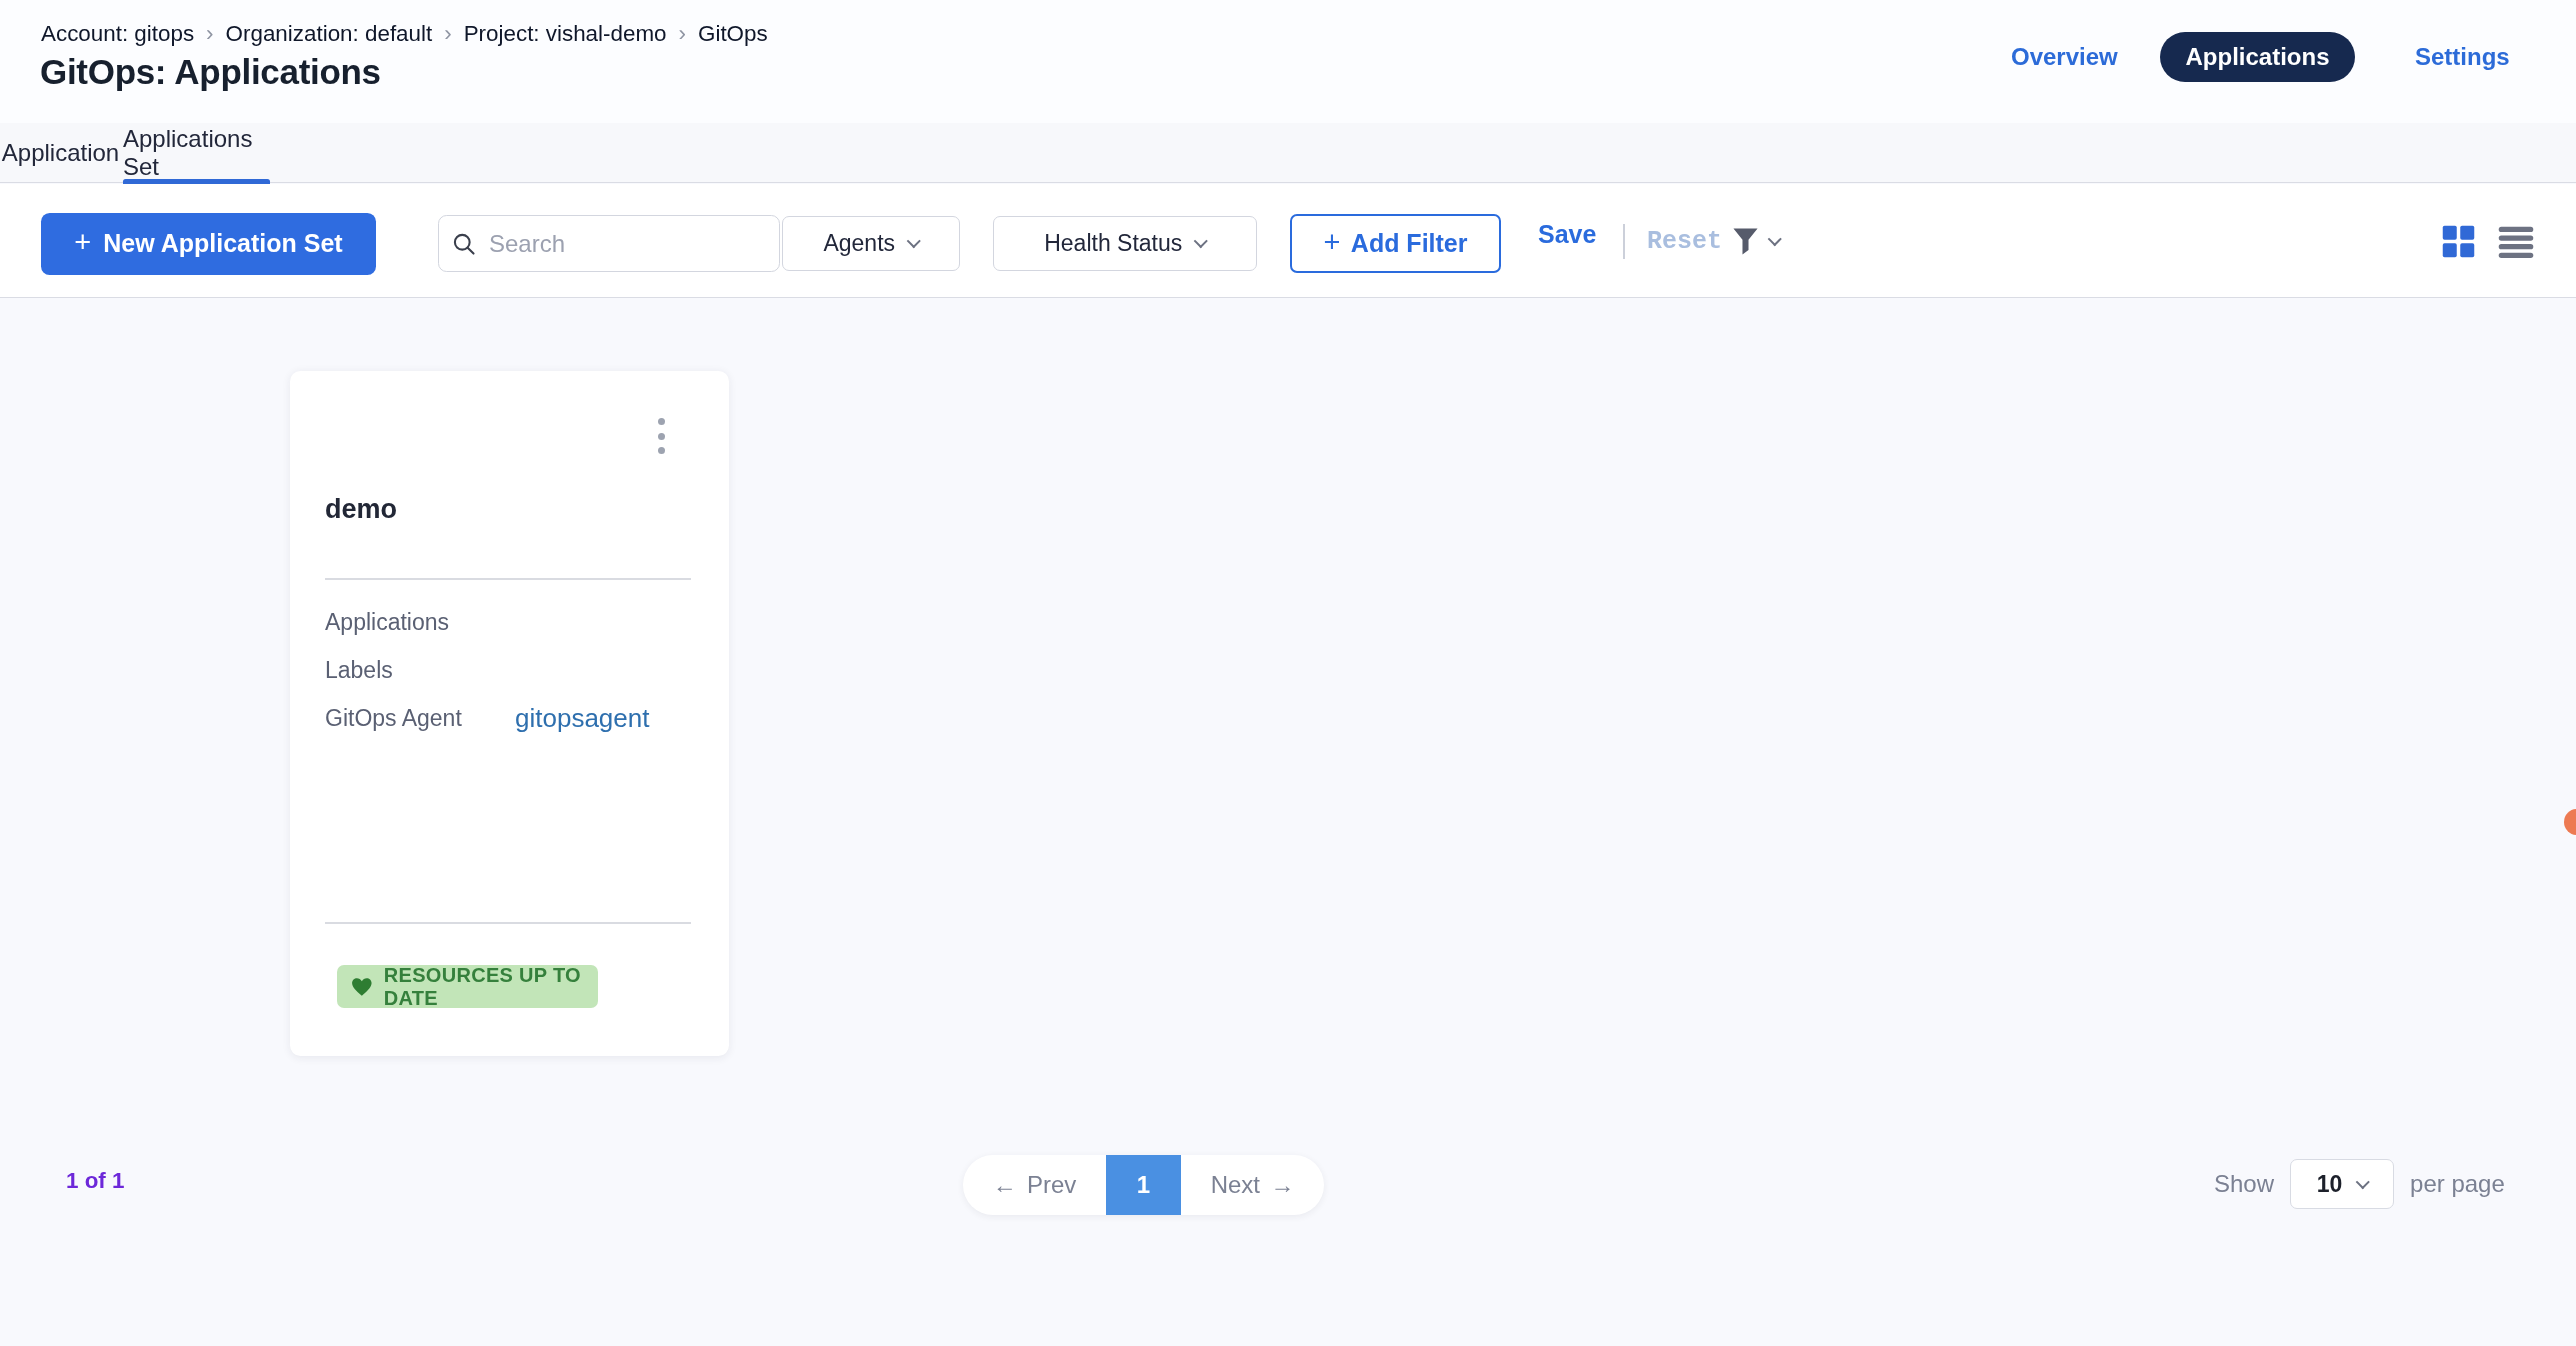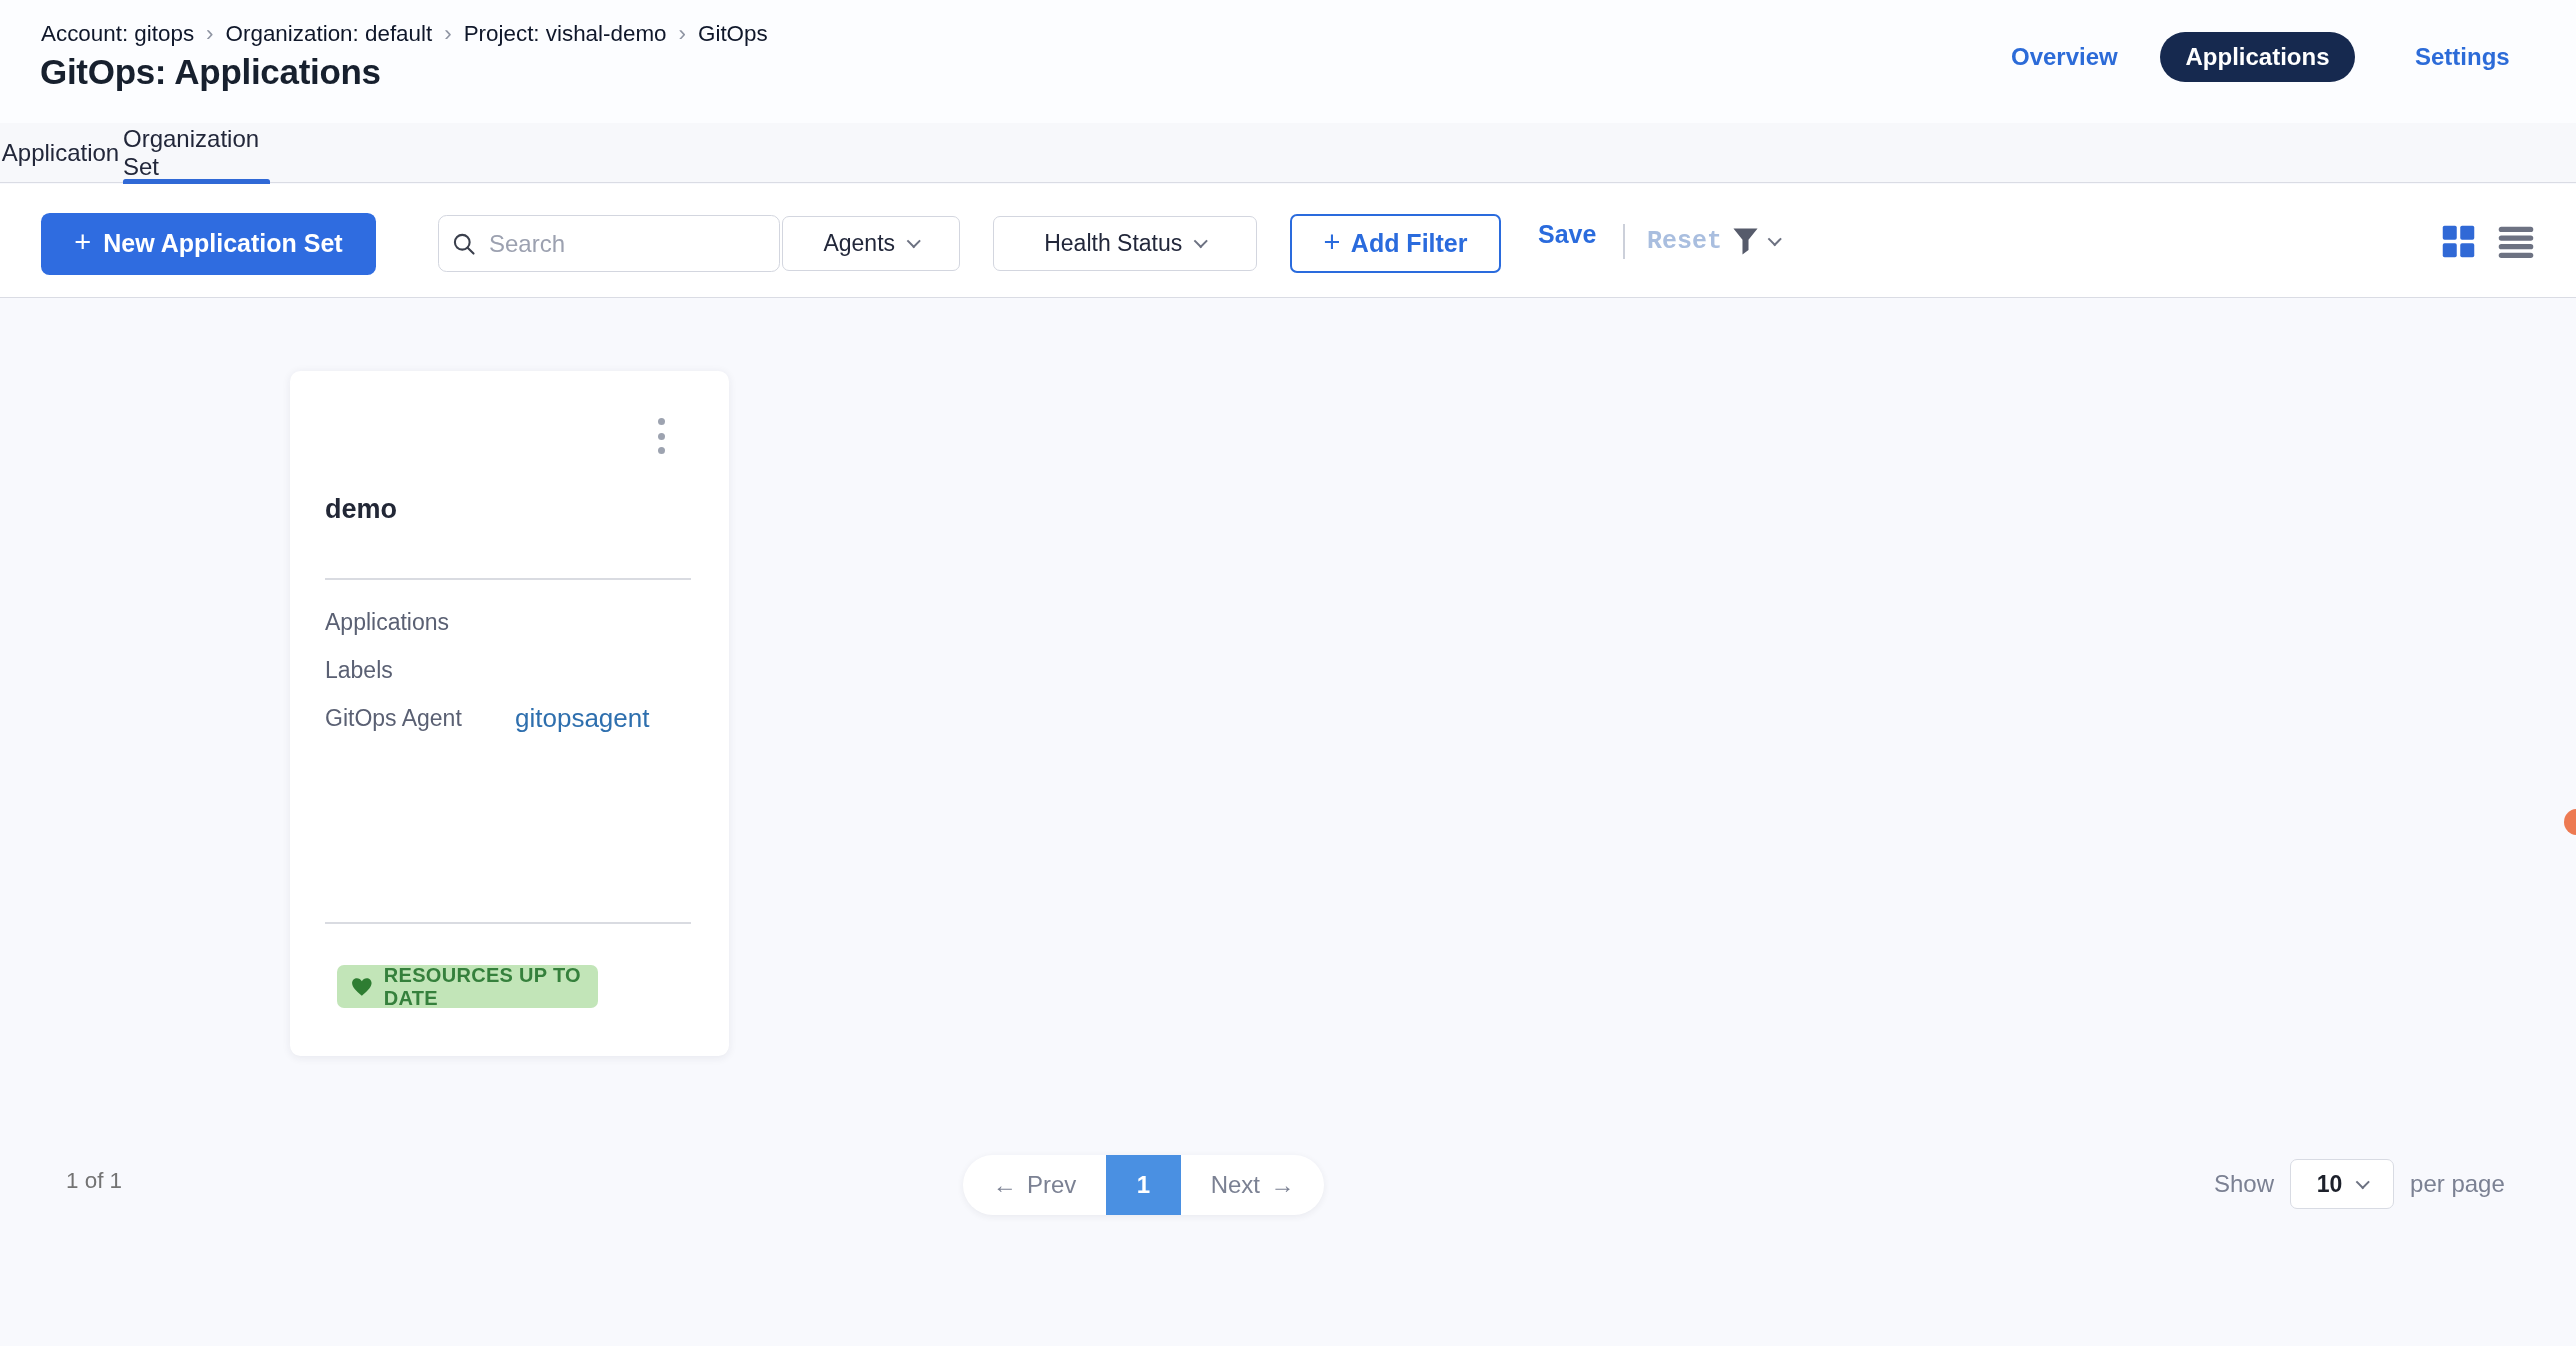--- a/index.html
+++ b/index.html
@@ -70,21 +70,21 @@
   .field-link { font-size:26px; color:#2e6fae; margin-left:35px; cursor:pointer; }
   .status-badge { position:absolute; left:35px; top:594px; width:261px; height:43px; border-radius:7px; background:#c2e5b8; display:flex; align-items:center; padding-left:14px; gap:11.2px;margin-left:12px; }
   .status-badge .label { font-size:20px; font-weight:700; color:#35803c; letter-spacing:0.3px; }
 
   
   .pager { position:absolute; left:963px; top:857px; width:361px; height:60px; background:#ffffff; border-radius:30px; box-shadow:0 1.7px 7px rgba(40,41,61,0.07); display:flex; align-items:stretch; overflow:hidden; }
   .pager .pg-btn { flex:1; display:flex; align-items:center; justify-content:center; gap:10.4px; font-size:24px; font-weight:500; color:#7b8193; cursor:pointer; }
   .pager .pg-active { width:75px; flex:none; background:#4a90e2; color:#ffffff; font-size:24px; font-weight:600; display:flex; align-items:center; justify-content:center; cursor:pointer; }
   .pg-arrow { font-size:24px; }
 
-  .page-summary { position:absolute; left:66px; top:870px; font-size:22.4px; font-weight:400; color:#737373; }
+  .page-summary { position:absolute; left:66px; top:870px; font-size:22.4px; font-weight:700; color:#6d28d9; }
 
   .show-group { position:absolute; left:2214px; top:861px; height:50px; display:flex; align-items:center; gap:16px; }
   .show-label, .perpage-label { font-size:24px; color:#7b8193; }
   .pagesize-select { width:104px; height:50px; border:1.7px solid #d8dbe3; border-radius:7px; background:#fff; display:flex; align-items:center; justify-content:center; gap:15.5px; font-size:23px; font-weight:600; color:#1d212b; cursor:pointer; }
 
   .help-bubble { position:absolute; left:2564px; top:809px; width:26px; height:26px; border-radius:50%; background:#ed7a52; cursor:pointer; }
 </style>
 </head>
 <body>
 
@@ -102,21 +102,21 @@
     </div>
     <div class="page-title">GitOps: Applications</div>
 
     <div class="nav-link nav-overview">Overview</div>
     <div class="nav-pill">Applications</div>
     <div class="nav-link nav-settings">Settings</div>
   </div>
 
   <div class="tabbar">
     <div class="tab tab-1">Application</div>
-    <div class="tab tab-2">Organization Set</div>
+    <div class="tab tab-2">Applications Set</div>
     <div class="tab-underline"></div>
   </div>
 
   <div class="toolbar">
     <button class="btn-primary">
       <span class="plus">+</span>
       <span>New Application Set</span>
     </button>
 
     <div class="searchbox">

